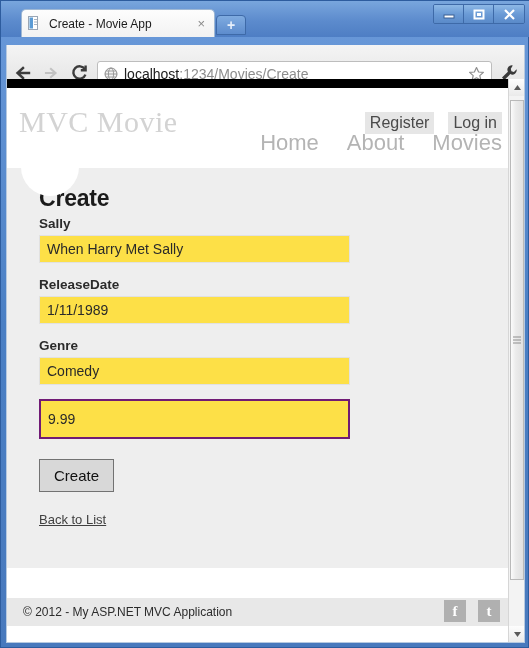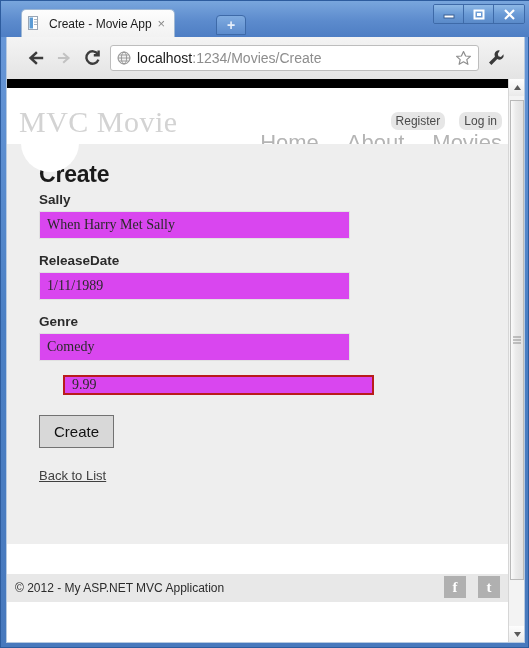--- a/index.html
+++ b/index.html
@@ -41,21 +41,21 @@
     display: flex; align-items: center; justify-content: center;
     cursor: pointer;
     position: relative;
   }
   .win-btn:last-child { border-right: none; }
   .win-btn svg { display: block; }
 
   
   .tab {
     position: absolute; left: 20px; top: 8px;
-    width: 154px; height: 28px;
+    width: 194px; height: 28px;
     background: linear-gradient(to bottom, #fdfdfd 0%, #f2f2f2 100%);
     border: 1px solid #9fb8d4;
     border-bottom: none;
     border-radius: 5px 5px 0 0;
     display: flex; align-items: center;
     padding: 0 6px;
   }
   .tab-favicon {
     width: 14px; height: 15px;
     flex: 0 0 auto;
@@ -77,27 +77,27 @@
     background: linear-gradient(to bottom, #7fabe0 0%, #5d8ccd 100%);
     border: 1px solid #3e6aa8;
     border-radius: 4px 4px 0 0;
     display: flex; align-items: center; justify-content: center;
     color: #e8f0fb; font-size: 14px; font-weight: bold;
     cursor: pointer;
   }
 
   
   .toolbar {
-    position: absolute; left: 5px; top: 36px;
+    position: absolute; left: 5px; top: 44px;
     width: 519px; height: 42px;
     background: linear-gradient(to bottom, #f4f4f4 0%, #e4e4e4 100%);
     border-left: 1px solid #b6c9e0;
     border-right: 1px solid #b6c9e0;
-    display: flex; align-items: center;
-    padding: 0 15px;
+    display: flex; align-items: flex-end;
+    padding: 0 2px;
   }
   .navbtn {
     width: 28px; height: 28px;
     display: flex; align-items: center; justify-content: center;
     cursor: pointer; flex: 0 0 auto;
   }
   .omnibox {
     flex: 1 1 auto;
     height: 26px;
     background: #fff;
@@ -125,43 +125,42 @@
     border-bottom: 1px solid #b6c9e0;
     overflow: hidden;
   }
 
   .page { position: absolute; left: 0; top: 0; width: 503px; height: 564px; background: #fff; }
 
   .topstrip { width: 100%; height: 9px; background: #000; }
 
   .site-header {
     position: relative;
-    height: 56px;
+    height: 80px;
     background: #fff;
     padding: 16px 12px;
   }
   .brand {
     position: absolute; left: 12px; top: 17px;
     font-family: "Liberation Serif", serif;
     font-size: 30px; color: #d3d3d3;
     letter-spacing: 0.5px;
     white-space: nowrap;
   }
   .auth-links {
     position: absolute; right: 8px; top: 24px;
     display: flex; gap: 14px; align-items: center;
   }
   .auth-link {
-    font-size: 12px; color: #4a4a4a;
+    font-size: 16px; color: #4a4a4a;
     background: #e6e6e6;
     padding: 2px 5px;
     text-decoration: none;
     cursor: pointer;
     white-space: nowrap;
-    border-radius: 7px;
   }
   .mainnav {
     position: absolute; right: 8px; top: 42px;
     display: flex; gap: 28px; align-items: flex-start;
   }
   .nav-link {
     font-size: 22px; color: #b4b4b4;
     text-decoration: none; cursor: pointer;
     white-space: nowrap;
   }
@@ -191,32 +190,31 @@
 
   .field-label {
     font-size: 13.5px; color: #2b2b2b;
     font-weight: bold;
     margin-bottom: 4px;
     display: block;
   }
   .field-input {
     display: block;
     width: 311px; height: 28px;
-    background: #d946ef;
+    background: #fde047;
     border: 1px solid #e1e1e1;
-    font-family: Liberation Serif, serif;
+    font-family: Liberation Sans, sans-serif;
     font-size: 14px; color: #2a2a2a;
     padding: 0 7px;
     margin-bottom: 14px;
     outline: none;
   }
   .field-input.focused {
-    border: 2px solid #b91c1c;
-    height: 20px;
-    margin-left: 24px;
+    border: 2px solid #701a75;
+    height: 40px;
   }
 
   .create-btn {
     display: inline-block;
     background: linear-gradient(to bottom, #dedede 0%, #d2d2d2 100%);
     background: #d8d8d8;
     border: 1px solid #727272;
     font-family: "Liberation Sans", sans-serif;
     font-size: 15px; color: #111;
     padding: 7px 14px;
@@ -229,21 +227,21 @@
     font-size: 13px; color: #404040;
     text-decoration: underline;
     cursor: pointer;
   }
 
   .footer-gap { height: 30px; background: #ffffff; }
   .site-footer {
     background: #e8e8e8;
     height: 28px;
     display: flex; align-items: center;
-    padding: 0 8px 0 8px;
+    padding: 0 8px 0 16px;
     position: relative;
   }
   .copyright { font-size: 12px; color: #2c2c2c; white-space: nowrap; }
   .social { position: absolute; right: 10px; top: 2px; display: flex; gap: 12px; }
   .social-icon {
     width: 22px; height: 22px;
     background: #b0b0b0;
     color: #ffffff;
     font-family: "Liberation Serif", serif;
     font-size: 15px; font-weight: bold;

